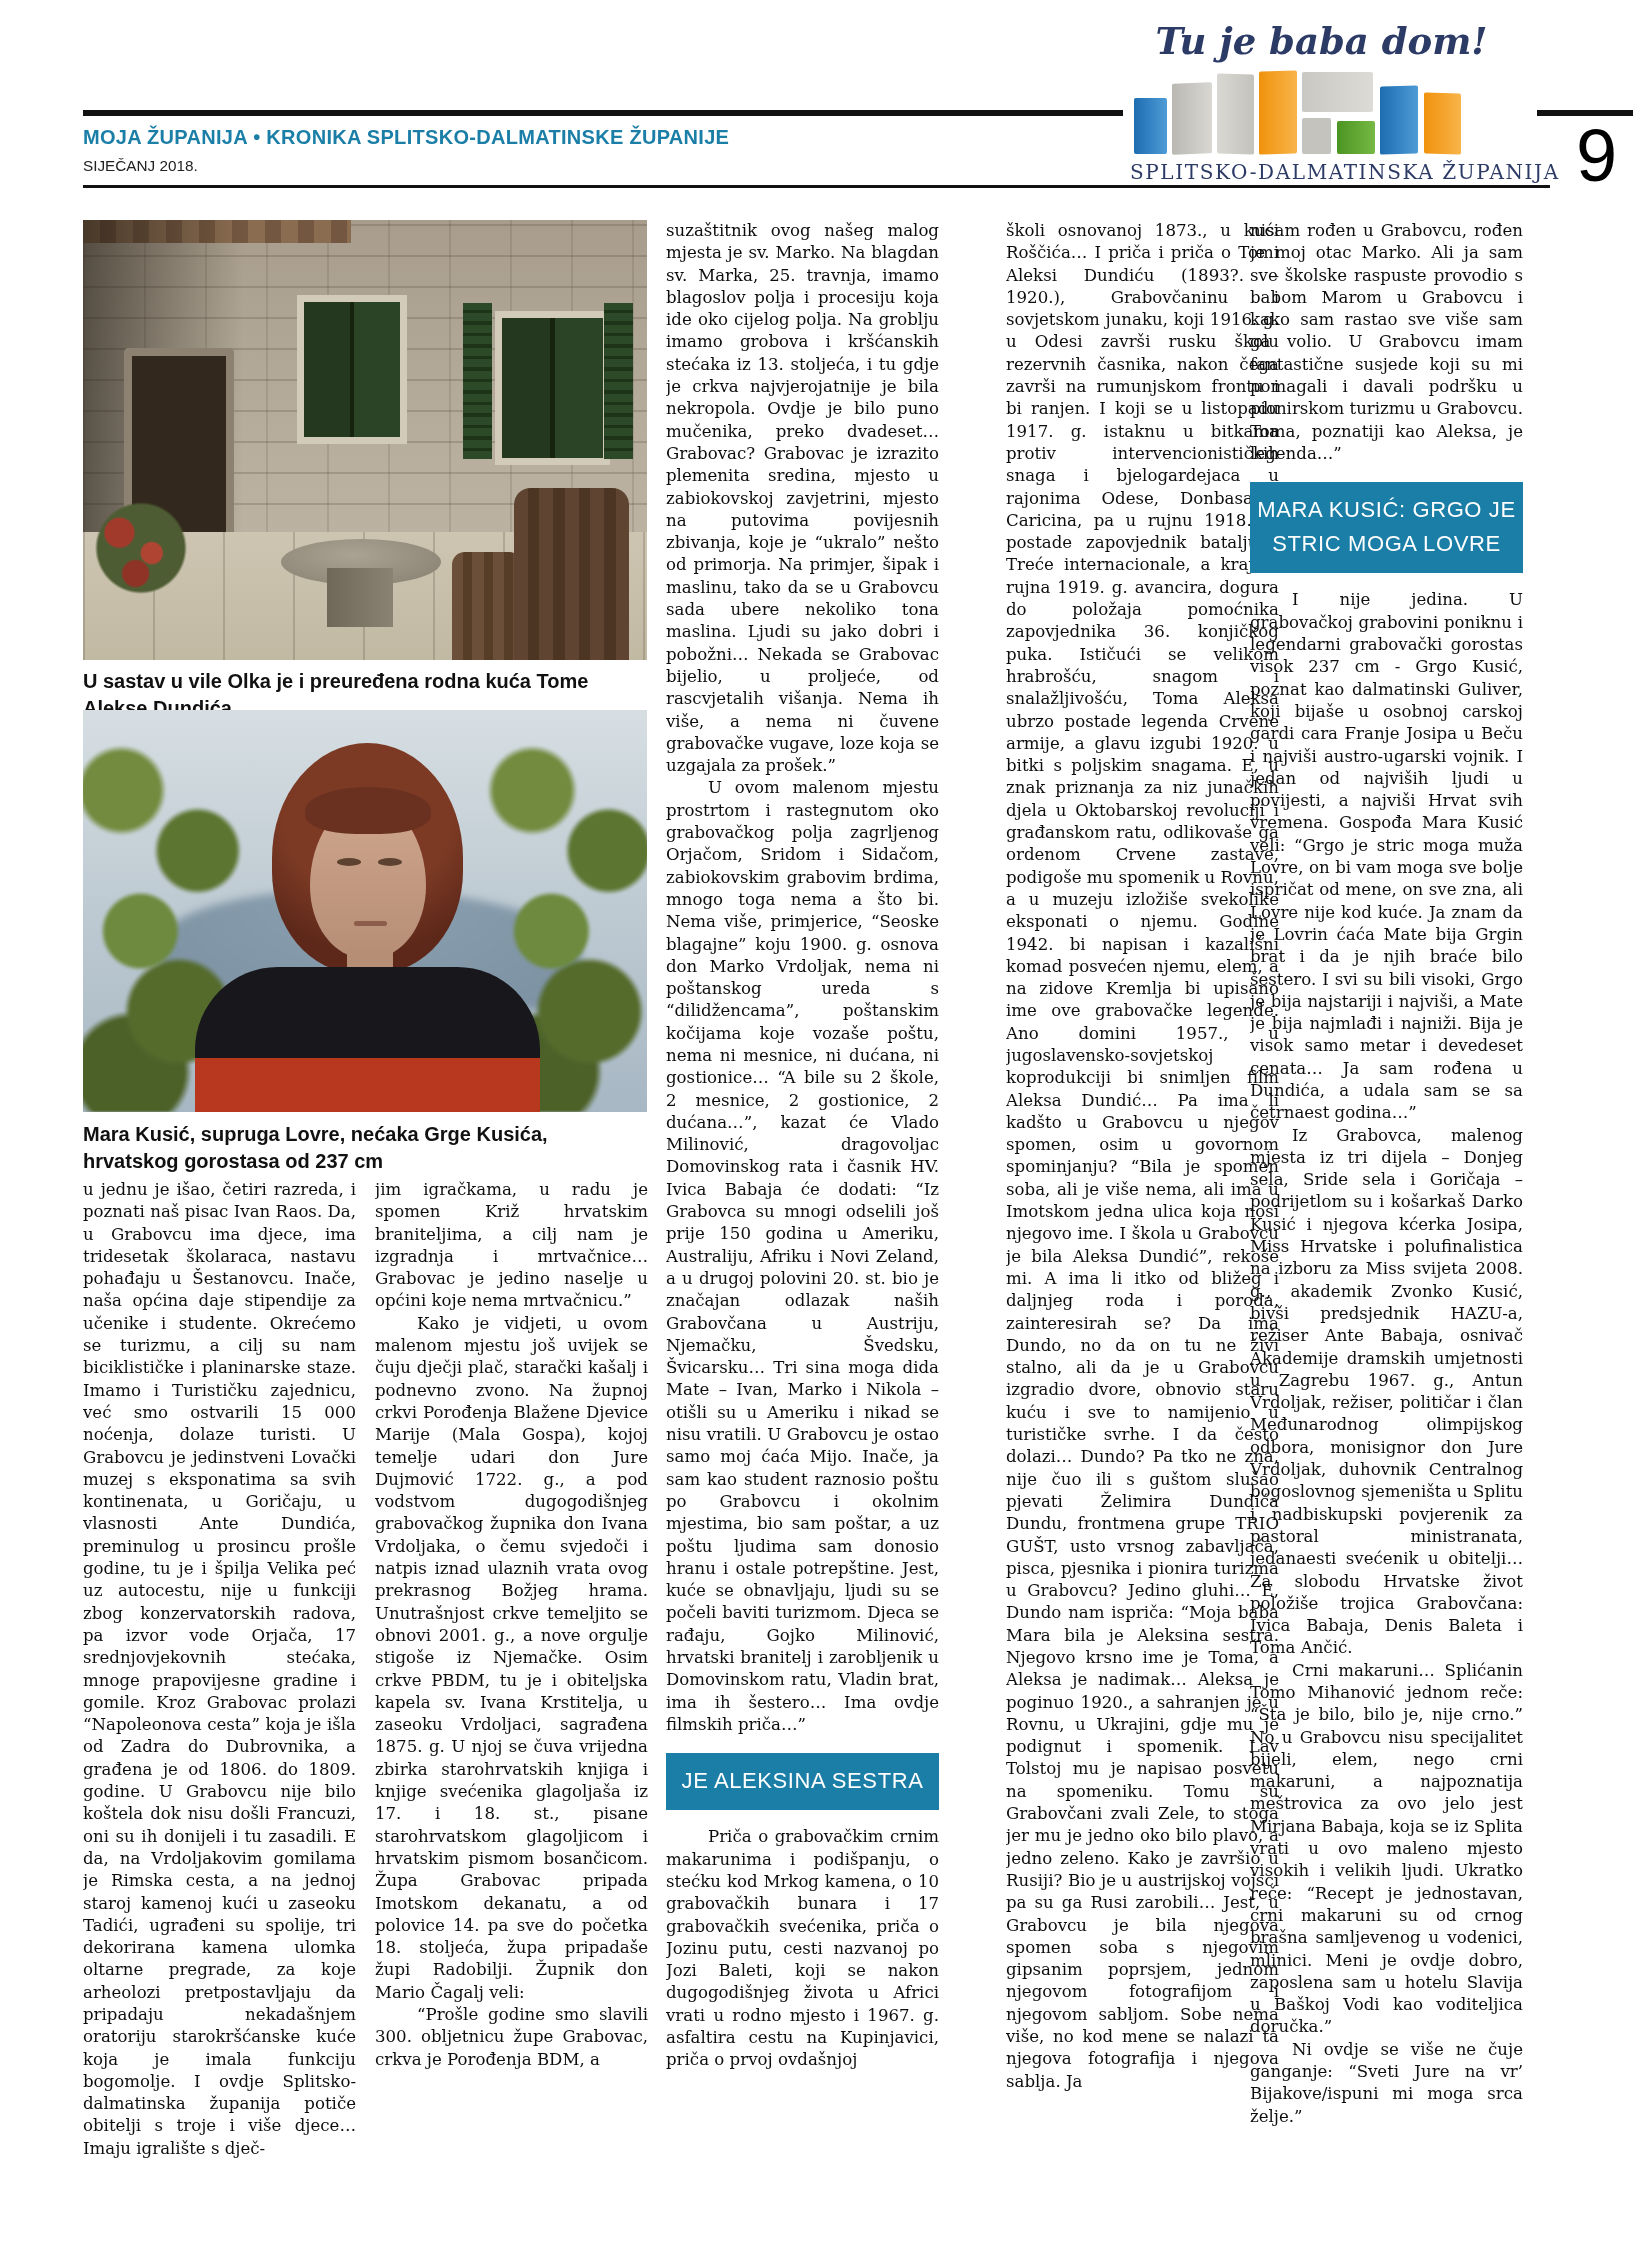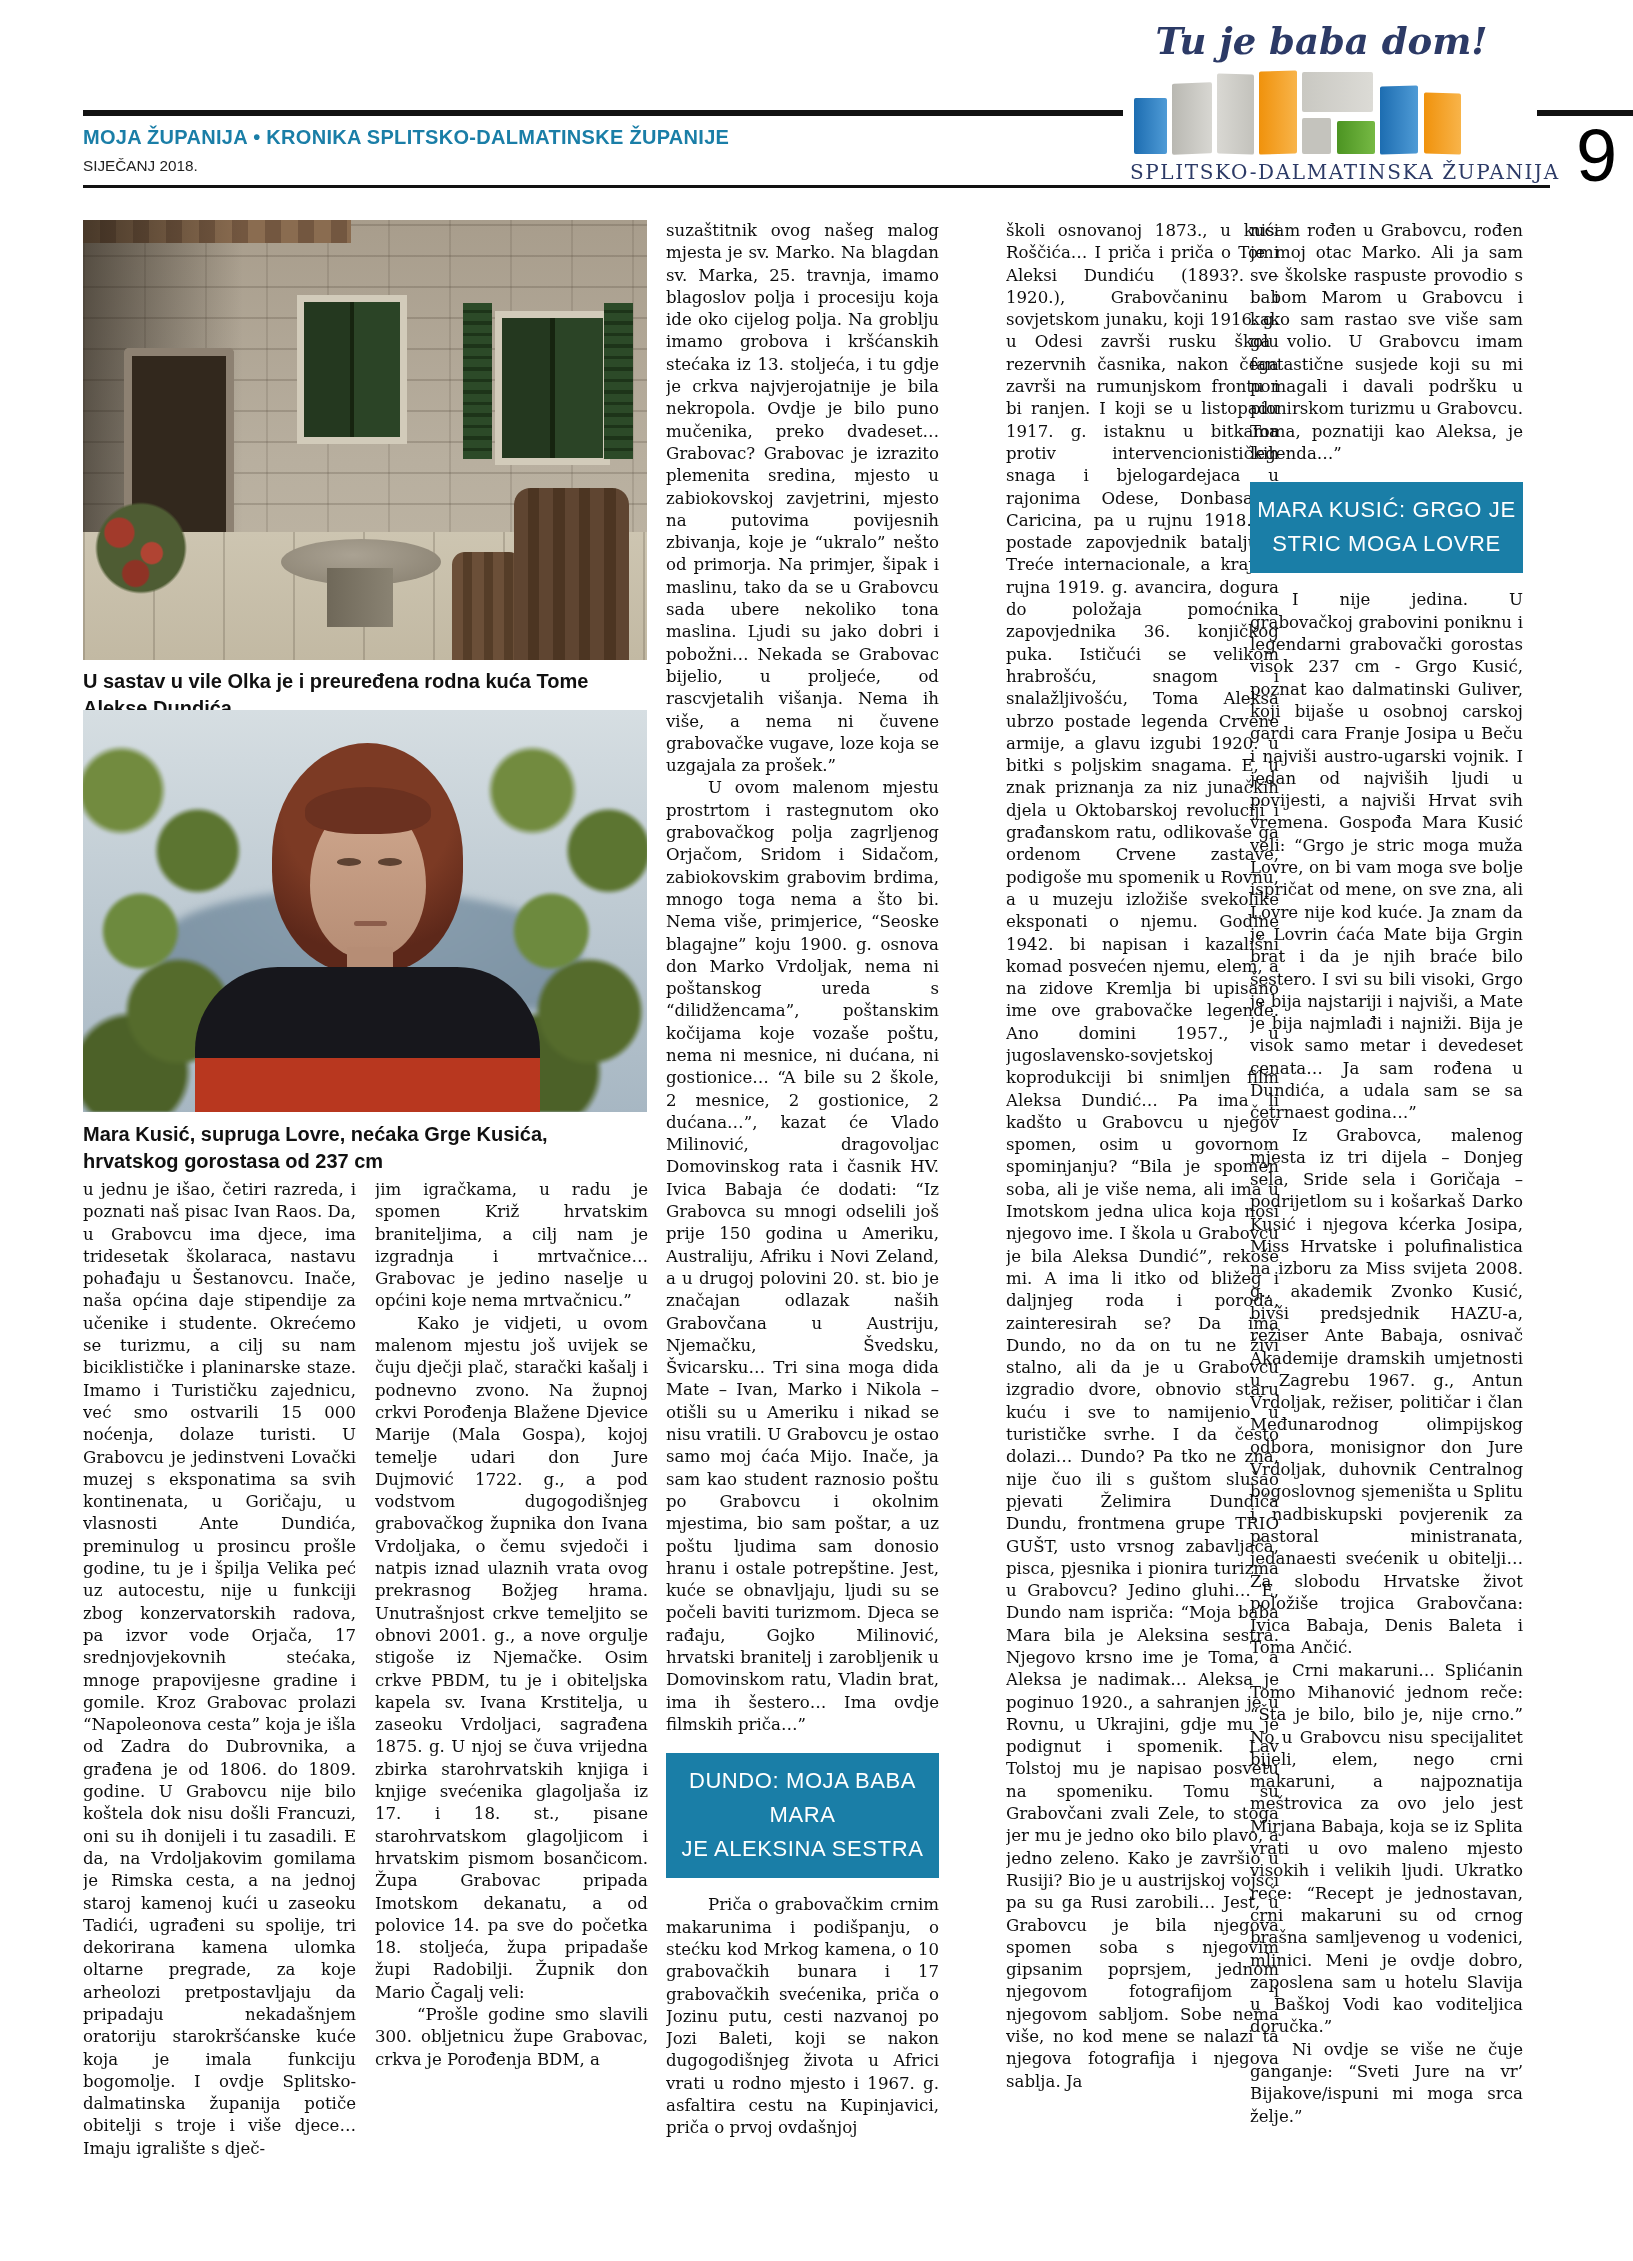--- a/index.html
+++ b/index.html
@@ -213,21 +213,20 @@
       </div>
     <div class="col col-2">
         <p class="body-p">jim igračkama, u radu je spomen Križ hrvatskim braniteljima, a cilj nam je izgradnja i mrtvačnice… Grabovac je jedino naselje u općini koje nema mrtvačnicu.”</p>
         <p class="body-p indent">Kako je vidjeti, u ovom malenom mjestu još uvijek se čuju dječji plač, starački kašalj i podnevno zvono. Na župnoj crkvi Porođenja Blažene Djevice Marije (Mala Gospa), kojoj temelje udari don Jure Dujmović 1722. g., a pod vodstvom dugogodišnjeg grabovačkog župnika don Ivana Vrdoljaka, o čemu svjedoči i natpis iznad ulaznih vrata ovog prekrasnog Božjeg hrama. Unutrašnjost crkve temeljito se obnovi 2001. g., a nove orgulje stigoše iz Njemačke. Osim crkve PBDM, tu je i obiteljska kapela sv. Ivana Krstitelja, u zaseoku Vrdoljaci, sagrađena 1875. g. U njoj se čuva vrijedna zbirka starohrvatskih knjiga i knjige svećenika glagoljaša iz 17. i 18. st., pisane starohrvatskom glagoljicom i hrvatskim pismom bosančicom. Župa Grabovac pripada Imotskom dekanatu, a od polovice 14. pa sve do početka 18. stoljeća, župa pripadaše župi Radobilji. Župnik don Mario Čagalj veli:</p>
         <p class="body-p indent">“Prošle godine smo slavili 300. obljetnicu župe Grabovac, crkva je Porođenja BDM, a</p>
       </div>
     <div class="col col-3">
         <p class="body-p">suzaštitnik ovog našeg malog mjesta je sv. Marko. Na blagdan sv. Marka, 25. travnja, imamo blagoslov polja i procesiju koja ide oko cijelog polja. Na groblju imamo grobova i kršćanskih stećaka iz 13. stoljeća, i tu gdje je crkva najvjerojatnije je bila nekropola. Ovdje je bilo puno mučenika, preko dvadeset… Grabovac? Grabovac je izrazito plemenita sredina, mjesto u zabiokovskoj zavjetrini, mjesto na putovima povijesnih zbivanja, koje je “ukralo” nešto od primorja. Na primjer, šipak i maslinu, tako da se u Grabovcu sada ubere nekoliko tona maslina. Ljudi su jako dobri i pobožni… Nekada se Grabovac bijelio, u proljeće, od rascvjetalih višanja. Nema ih više, a nema ni čuvene grabovačke vugave, loze koja se uzgajala za prošek.”</p>
         <p class="body-p indent">U ovom malenom mjestu prostrtom i rastegnutom oko grabovačkog polja zagrljenog Orjačom, Sridom i Sidačom, zabiokovskim grabovim brdima, mnogo toga nema a što bi. Nema više, primjerice, “Seoske blagajne” koju 1900. g. osnova don Marko Vrdoljak, nema ni poštanskog ureda s “dilidžencama”, poštanskim kočijama koje vozaše poštu, nema ni mesnice, ni dućana, ni gostionice… “A bile su 2 škole, 2 mesnice, 2 gostionice, 2 dućana…”, kazat će Vlado Milinović, dragovoljac Domovinskog rata i časnik HV. Ivica Babaja će dodati: “Iz Grabovca su mnogi odselili još prije 150 godina u Ameriku, Australiju, Afriku i Novi Zeland, a u drugoj polovini 20. st. bio je značajan odlazak naših Grabovčana u Austriju, Njemačku, Švedsku, Švicarsku… Tri sina moga dida Mate – Ivan, Marko i Nikola – otišli su u Ameriku i nikad se nisu vratili. U Grabovcu je ostao samo moj ćaća Mijo. Inače, ja sam kao student raznosio poštu po Grabovcu i okolnim mjestima, bio sam poštar, a uz poštu ljudima sam donosio hranu i ostale potrepštine. Jest, kuće se obnavljaju, ljudi su se počeli baviti turizmom. Djeca se rađaju, Gojko Milinović, hrvatski branitelj i zarobljenik u Domovinskom ratu, Vladin brat, ima ih šestero… Ima ovdje filmskih priča…”</p>
         <div class="col-heading">
-          <span>DUNDO: MOJA BABA MARA</span>
           <span>JE ALEKSINA SESTRA</span>
         </div>
         <p class="body-p indent">Priča o grabovačkim crnim makarunima i podišpanju, o stećku kod Mrkog kamena, o 10 grabovačkih bunara i 17 grabovačkih svećenika, priča o Jozinu putu, cesti nazvanoj po Jozi Baleti, koji se nakon dugogodišnjeg života u Africi vrati u rodno mjesto i 1967. g. asfaltira cestu na Kupinjavici, priča o prvoj ovdašnjoj</p>
       </div>
     <div class="col col-4">
         <p class="body-p">školi osnovanoj 1873., u kući Roščića… I priča i priča o Tomi Aleksi Dundiću (1893?. – 1920.), Grabovčaninu i sovjetskom junaku, koji 1916. g. u Odesi završi rusku školu rezervnih časnika, nakon čega završi na rumunjskom frontu i bi ranjen. I koji se u listopadu 1917. g. istaknu u bitkama protiv intervencionističkih snaga i bjelogardejaca u rajonima Odese, Donbasa i Caricina, pa u rujnu 1918. g. postade zapovjednik bataljuna Treće internacionale, a krajem rujna 1919. g. avancira, dogura do položaja pomoćnika zapovjednika 36. konjičkog puka. Ističući se velikom hrabrošću, snagom i snalažljivošću, Toma Aleksa ubrzo postade legenda Crvene armije, a glavu izgubi 1920. u bitki s poljskim snagama. E, u znak priznanja za niz junačkih djela u Oktobarskoj revoluciji i građanskom ratu, odlikovaše ga ordenom Crvene zastave, podigoše mu spomenik u Rovnu, a u muzeju izložiše svekolike eksponati o njemu. Godine 1942. bi napisan i kazališni komad posvećen njemu, elem, a na zidove Kremlja bi upisano ime ove grabovačke legende. Ano domini 1957., u jugoslavensko-sovjetskoj koprodukciji bi snimljen film Aleksa Dundić… Pa ima li kadšto u Grabovcu u njegov spomen, osim u govornom spominjanju? “Bila je spomen soba, ali je više nema, ali ima u Imotskom jedna ulica koja nosi njegovo ime. I škola u Grabovcu je bila Aleksa Dundić”, rekoše mi. A ima li itko od bližeg i daljnjeg roda i poroda, zainteresirah se? Da ima Dundo, no da on tu ne živi stalno, ali da je u Grabovcu izgradio dvore, obnovio staru kuću i sve to namijenio u turističke svrhe. I da često dolazi… Dundo? Pa tko ne zna, nije čuo ili s guštom slušao pjevati Želimira Dundića Dundu, frontmena grupe TRIO GUŠT, usto vrsnog zabavljača, pisca, pjesnika i pionira turizma u Grabovcu? Jedino gluhi… E, Dundo nam ispriča: “Moja baba Mara bila je Aleksina sestra. Njegovo krsno ime je Toma, a Aleksa je nadimak… Aleksa je poginuo 1920., a sahranjen je u Rovnu, u Ukrajini, gdje mu je podignut i spomenik. Lav Tolstoj mu je napisao posvetu na spomeniku. Tomu su Grabovčani zvali Zele, to stoga jer mu je jedno oko bilo plavo, a jedno zeleno. Kako je završio u Rusiji? Bio je u austrijskoj vojsci pa su ga Rusi zarobili… Jest, u Grabovcu je bila njegova spomen soba s njegovim gipsanim poprsjem, jednom njegovom fotografijom i njegovom sabljom. Sobe nema više, no kod mene se nalazi ta njegova fotografija i njegova sablja. Ja</p>
       </div>
     <div class="col col-5">
         <p class="body-p">nisam rođen u Grabovcu, rođen je moj otac Marko. Ali ja sam sve školske raspuste provodio s babom Marom u Grabovcu i kako sam rastao sve više sam ga volio. U Grabovcu imam fantastične susjede koji su mi pomagali i davali podršku u pionirskom turizmu u Grabovcu. Toma, poznatiji kao Aleksa, je legenda…”</p>
         <div class="col-heading">

